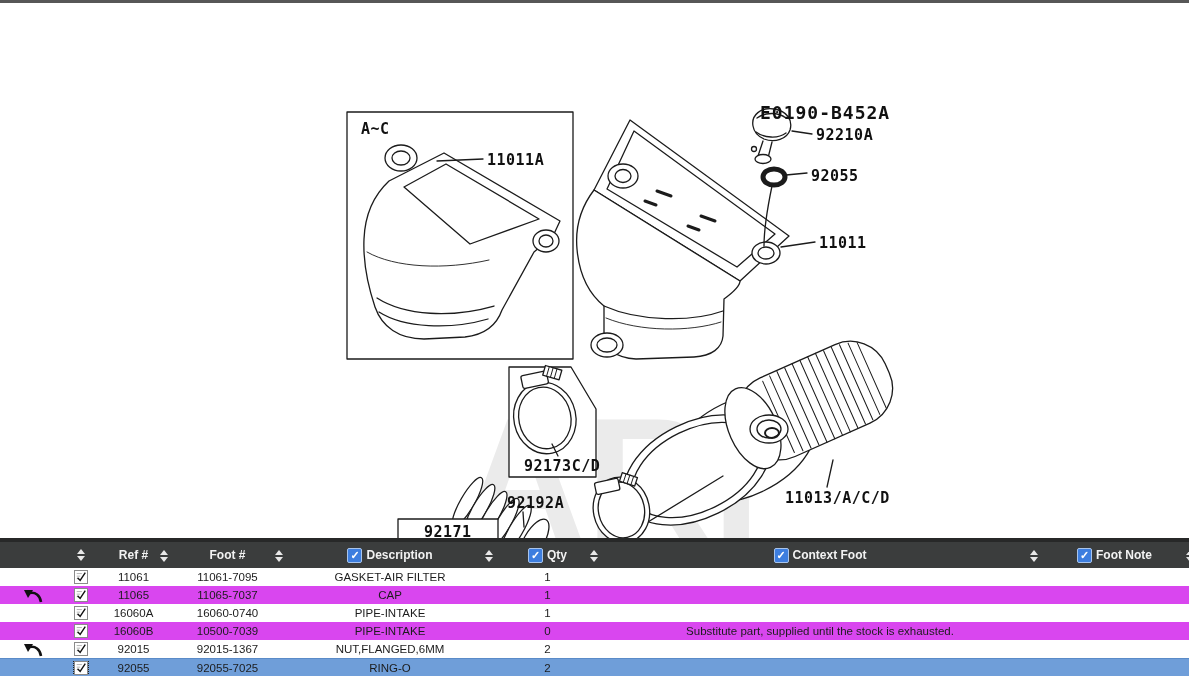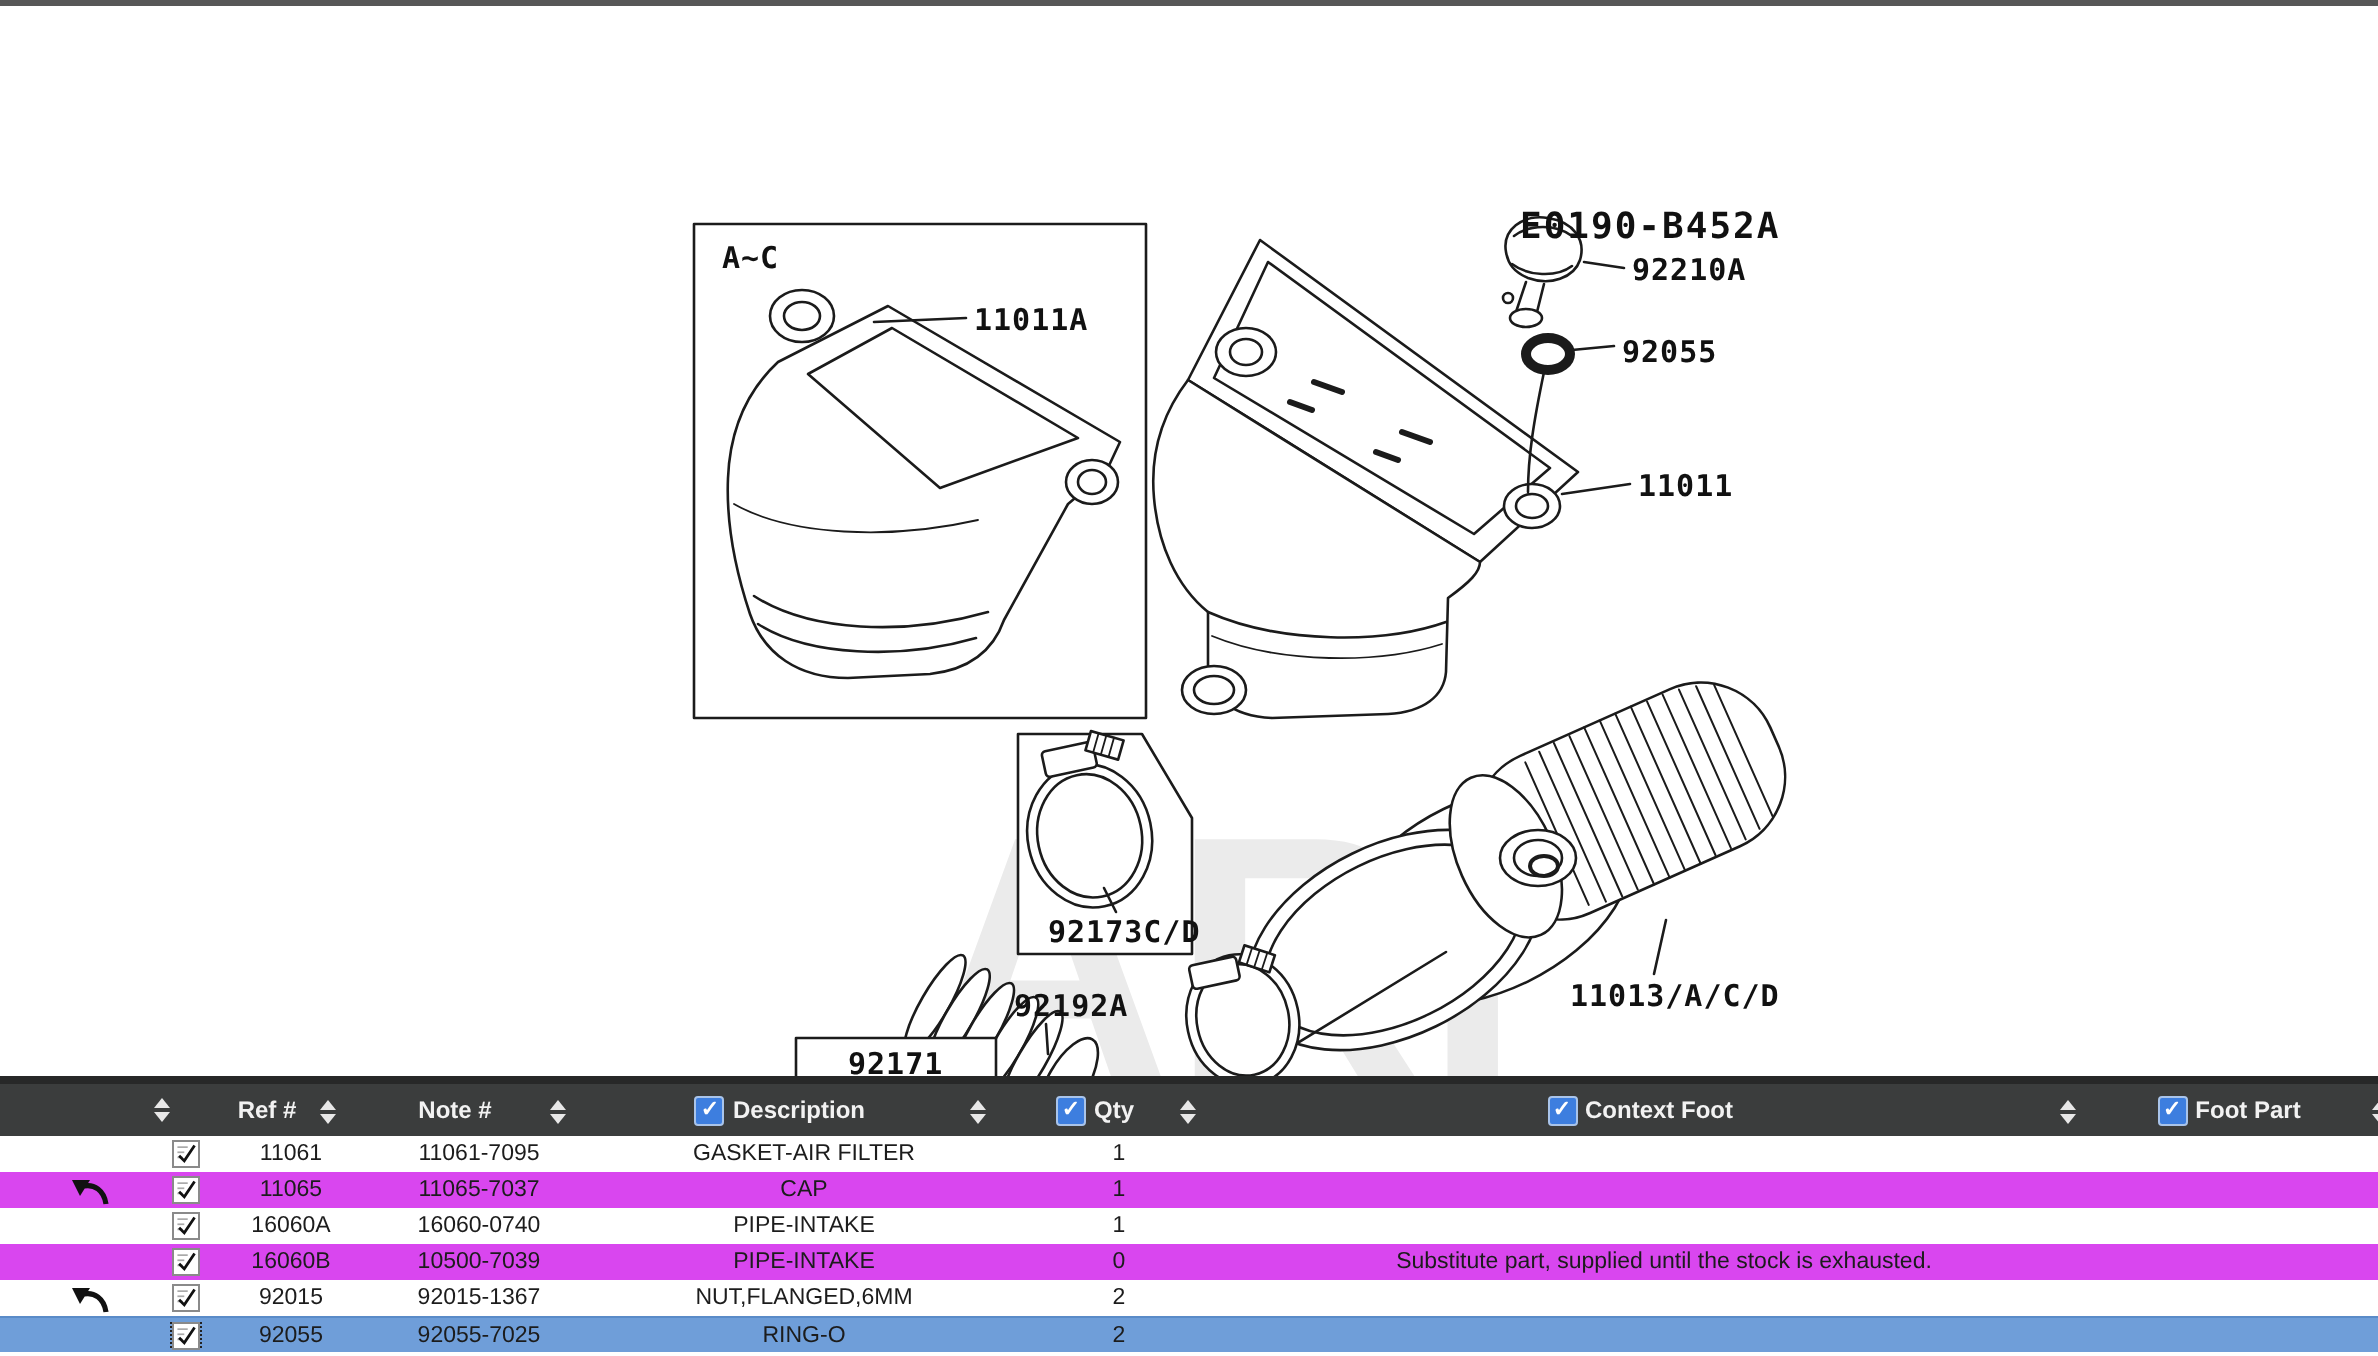--- a/index.html
+++ b/index.html
@@ -18,21 +18,21 @@
   .hcell{position:relative;display:flex;align-items:center;justify-content:center;color:#f2f2f2;
          font-size:12px;font-weight:bold;height:26px;white-space:nowrap;}
   .sort{display:inline-flex;flex-direction:column;gap:2px;}
   .sort i{display:block;width:0;height:0;border-left:4px solid transparent;border-right:4px solid transparent;}
   .sort .up{border-bottom:5px solid #e8e8e8;}
   .sort .dn{border-top:5px solid #e8e8e8;}
   .sort.edge{position:absolute;right:2px;top:8px;}
   .sort.clip{position:absolute;right:-5px;top:8px;}
   .cb{display:inline-block;width:13px;height:13px;background:#3d7edf;border:1px solid #a9c4ea;border-radius:2px;
       color:#fff;font-size:11px;line-height:12px;text-align:center;font-weight:bold;margin-right:4px;}
-  .trow{height:18px;align-items:center;font-size:11.5px;color:#1c1c1c;padding-left:12px;}
+  .trow{height:18px;align-items:center;font-size:11.5px;color:#1c1c1c;}
   .trow.alt{background:#d946ef;}
   .trow.hl{background:#6f9ed9;border-top:1px solid #5a8bc8;height:17px;}
   .cell{text-align:center;overflow:hidden;white-space:nowrap;}
   .cell.iconc{display:flex;justify-content:center;align-items:center;}
   .noteicon{width:14px;height:14px;background:#fff;border:1px solid #8a8a8a;box-sizing:border-box;display:block;}
   .hl .noteicon{outline:1px dotted #222;}
   .backarrow{display:block;margin:0 auto;}
   .partialrow{height:2px;background:#fff;}
 </style>
 </head>
@@ -211,21 +211,21 @@
           </span>
       </div>
       <div class="hcell">
         <span>Ref #</span>
         <span class="sort edge">
             <i class="up"></i>
             <i class="dn"></i>
           </span>
       </div>
       <div class="hcell">
-        <span>Note #</span>
+        <span>Foot #</span>
         <span class="sort edge">
             <i class="up"></i>
             <i class="dn"></i>
           </span>
       </div>
       <div class="hcell">
         <span class="cb">✓</span>
         <span>Description</span>
         <span class="sort edge">
             <i class="up"></i>
@@ -243,21 +243,21 @@
       <div class="hcell">
         <span class="cb">✓</span>
         <span>Context Foot</span>
         <span class="sort edge">
             <i class="up"></i>
             <i class="dn"></i>
           </span>
       </div>
       <div class="hcell">
         <span class="cb">✓</span>
-        <span>Foot Part</span>
+        <span>Foot Note</span>
         <span class="sort clip">
             <i class="up"></i>
             <i class="dn"></i>
           </span>
       </div>
     </div>
 
     <div class="trow grid">
       <div class="cell"></div>
       <div class="cell iconc">

